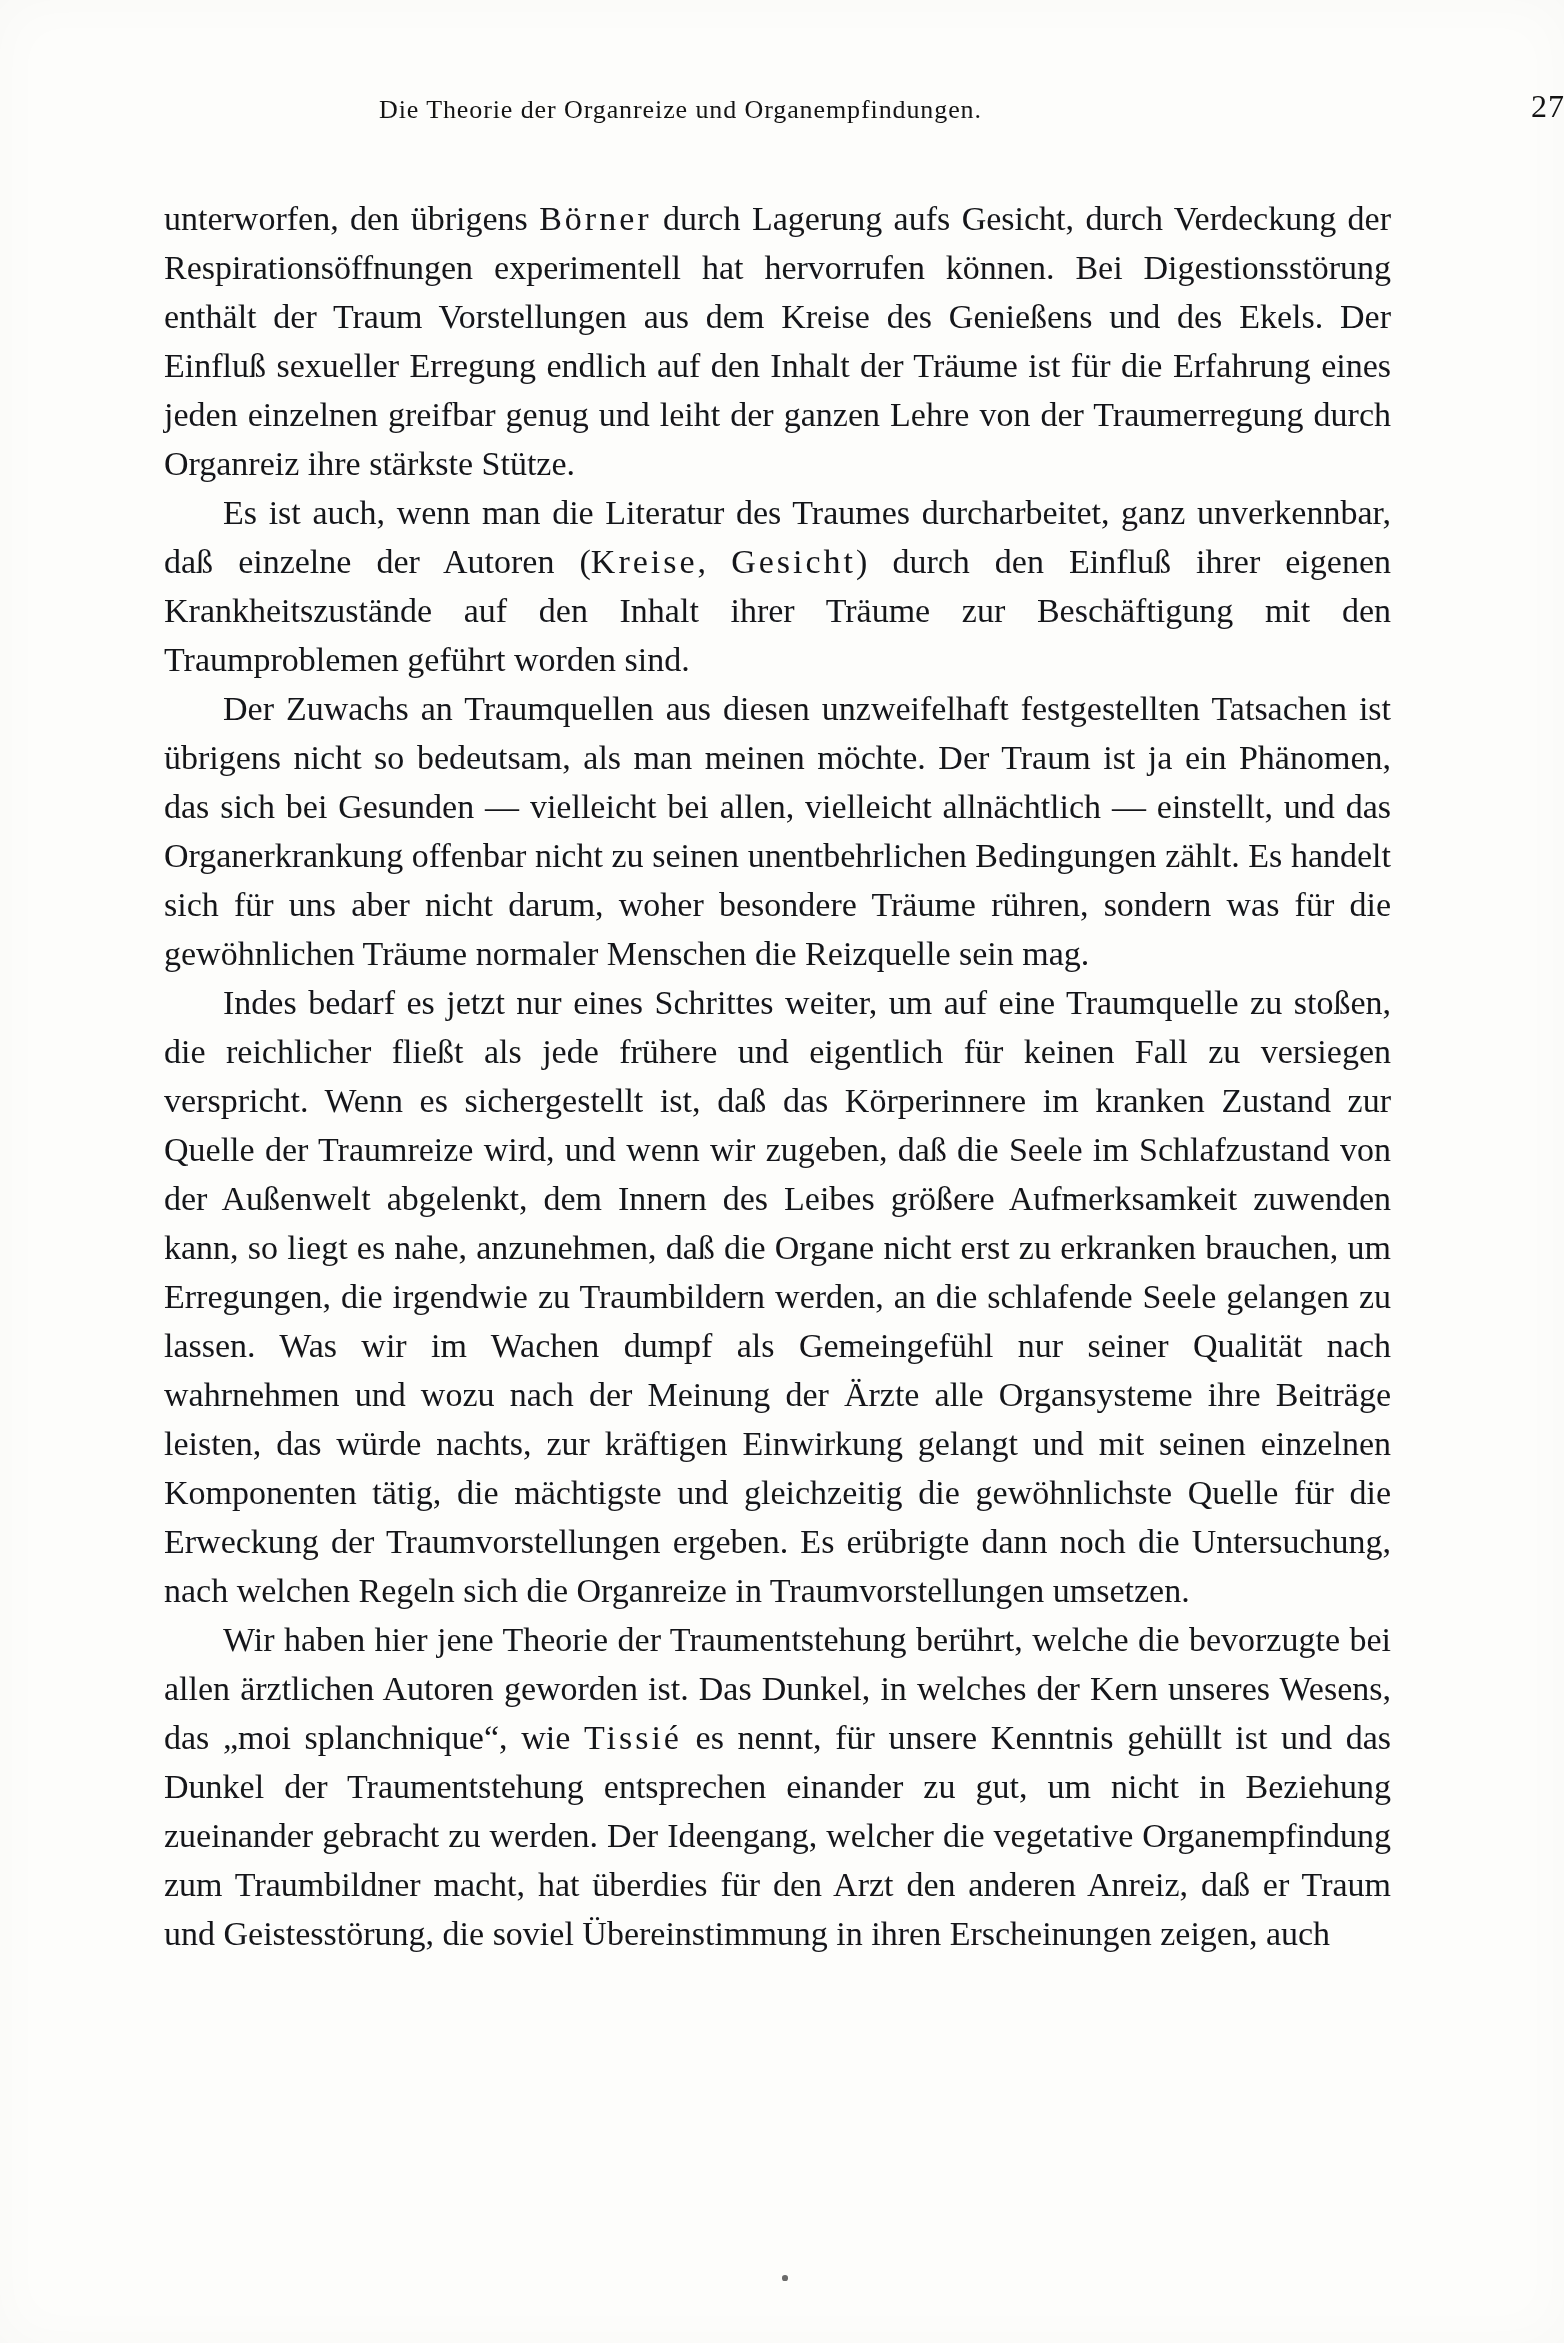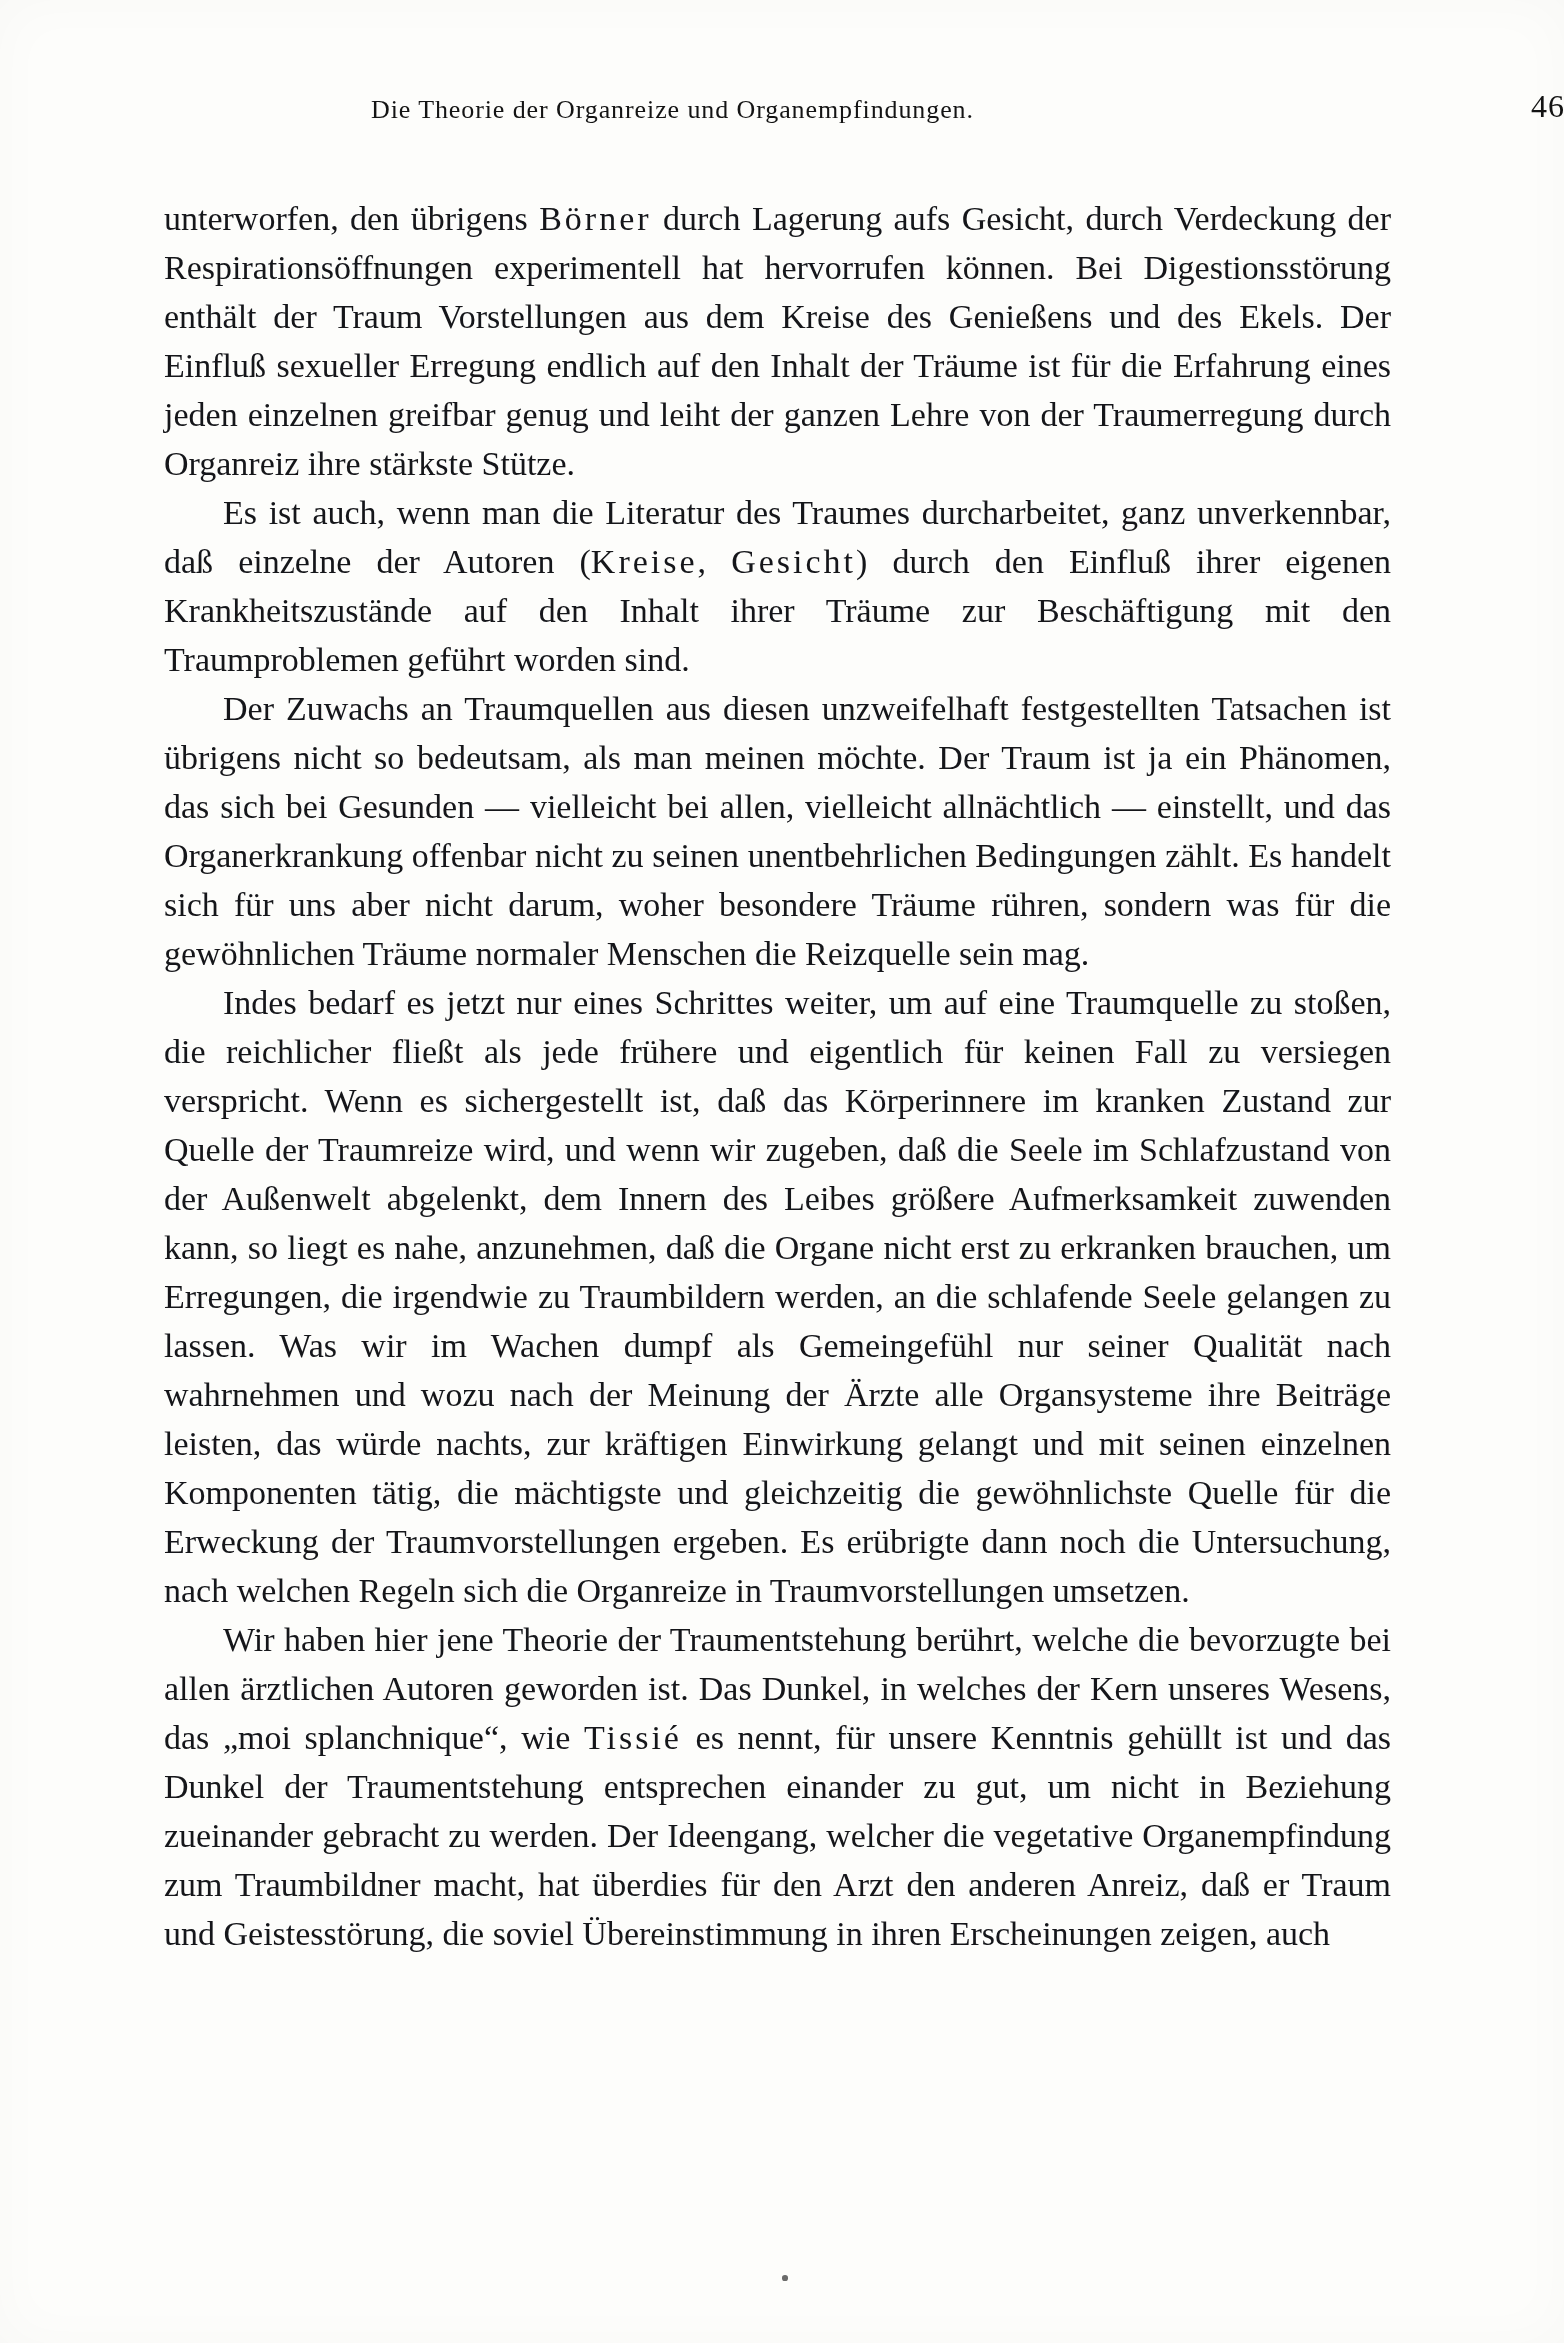--- a/index.html
+++ b/index.html
@@ -26,21 +26,21 @@
   
   .page::after {
     content: "";
     position: absolute;
     inset: 0;
     pointer-events: none;
     box-shadow: inset 0 0 57px rgba(0,0,0,0.025);
   }
   .running-head {
     position: absolute;
-    left: 164px;
+    left: 172px;
     top: 95px;
     width: 1227px;
     display: flex;
     align-items: baseline;
     justify-content: flex-start;
   }
   .running-head-title {
     font-family: "Liberation Serif", serif;
     font-size: 26px;
     letter-spacing: 0.9px;
@@ -90,21 +90,21 @@
 </style>
 </head>
 <body>
 
 <div class="page">
 
   <div class="running-head">
     <div class="running-head-title">Die Theorie der Organreize und Organempfindungen.</div>
   </div>
 
-  <div class="folio">46</div>
+  <div class="folio">27</div>
 
   <div class="body-text" id="body-text" style="font-size: 34px; line-height: 49px; margin-top: 15px;">
       <p class="">unterworfen, den übrigens <span class="sp">Börner</span> durch Lagerung aufs Gesicht, durch Verdeckung der Respirationsöffnungen experimentell hat hervorrufen können. Bei Digestionsstörung enthält der Traum Vorstellungen aus dem Kreise des Genießens und des Ekels. Der Einfluß sexueller Erregung endlich auf den Inhalt der Träume ist für die Erfahrung eines jeden einzelnen greifbar genug und leiht der ganzen Lehre von der Traumerregung durch Organreiz ihre stärkste Stütze.</p>
       <p class="indent">Es ist auch, wenn man die Literatur des Traumes durcharbeitet, ganz unverkennbar, daß einzelne der Autoren (<span class="sp">Kreise</span>, <span class="sp">Gesicht</span>) durch den Einfluß ihrer eigenen Krankheitszustände auf den Inhalt ihrer Träume zur Beschäftigung mit den Traumproblemen geführt worden sind.</p>
       <p class="indent">Der Zuwachs an Traumquellen aus diesen unzweifelhaft festgestellten Tatsachen ist übrigens nicht so bedeutsam, als man meinen möchte. Der Traum ist ja ein Phänomen, das sich bei Gesunden — vielleicht bei allen, vielleicht allnächtlich — einstellt, und das Organerkrankung offenbar nicht zu seinen unentbehrlichen Bedingungen zählt. Es handelt sich für uns aber nicht darum, woher besondere Träume rühren, sondern was für die gewöhnlichen Träume normaler Menschen die Reizquelle sein mag.</p>
       <p class="indent">Indes bedarf es jetzt nur eines Schrittes weiter, um auf eine Traumquelle zu stoßen, die reichlicher fließt als jede frühere und eigentlich für keinen Fall zu versiegen verspricht. Wenn es sichergestellt ist, daß das Körperinnere im kranken Zustand zur Quelle der Traumreize wird, und wenn wir zugeben, daß die Seele im Schlafzustand von der Außenwelt abgelenkt, dem Innern des Leibes größere Aufmerksamkeit zuwenden kann, so liegt es nahe, anzunehmen, daß die Organe nicht erst zu erkranken brauchen, um Erregungen, die irgendwie zu Traumbildern werden, an die schlafende Seele gelangen zu lassen. Was wir im Wachen dumpf als Gemeingefühl nur seiner Qualität nach wahrnehmen und wozu nach der Meinung der Ärzte alle Organsysteme ihre Beiträge leisten, das würde nachts, zur kräftigen Einwirkung gelangt und mit seinen einzelnen Komponenten tätig, die mächtigste und gleichzeitig die gewöhnlichste Quelle für die Erweckung der Traumvorstellungen ergeben. Es erübrigte dann noch die Untersuchung, nach welchen Regeln sich die Organreize in Traumvorstellungen umsetzen.</p>
       <p class="indent">Wir haben hier jene Theorie der Traumentstehung berührt, welche die bevorzugte bei allen ärztlichen Autoren geworden ist. Das Dunkel, in welches der Kern unseres Wesens, das „moi splanchnique“, wie <span class="sp">Tissié</span> es nennt, für unsere Kenntnis gehüllt ist und das Dunkel der Traumentstehung entsprechen einander zu gut, um nicht in Beziehung zueinander gebracht zu werden. Der Ideengang, welcher die vegetative Organempfindung zum Traumbildner macht, hat überdies für den Arzt den anderen Anreiz, daß er Traum und Geistesstörung, die soviel Übereinstimmung in ihren Erscheinungen zeigen, auch</p>
     </div>
 
   <div class="footer-dot"></div>

